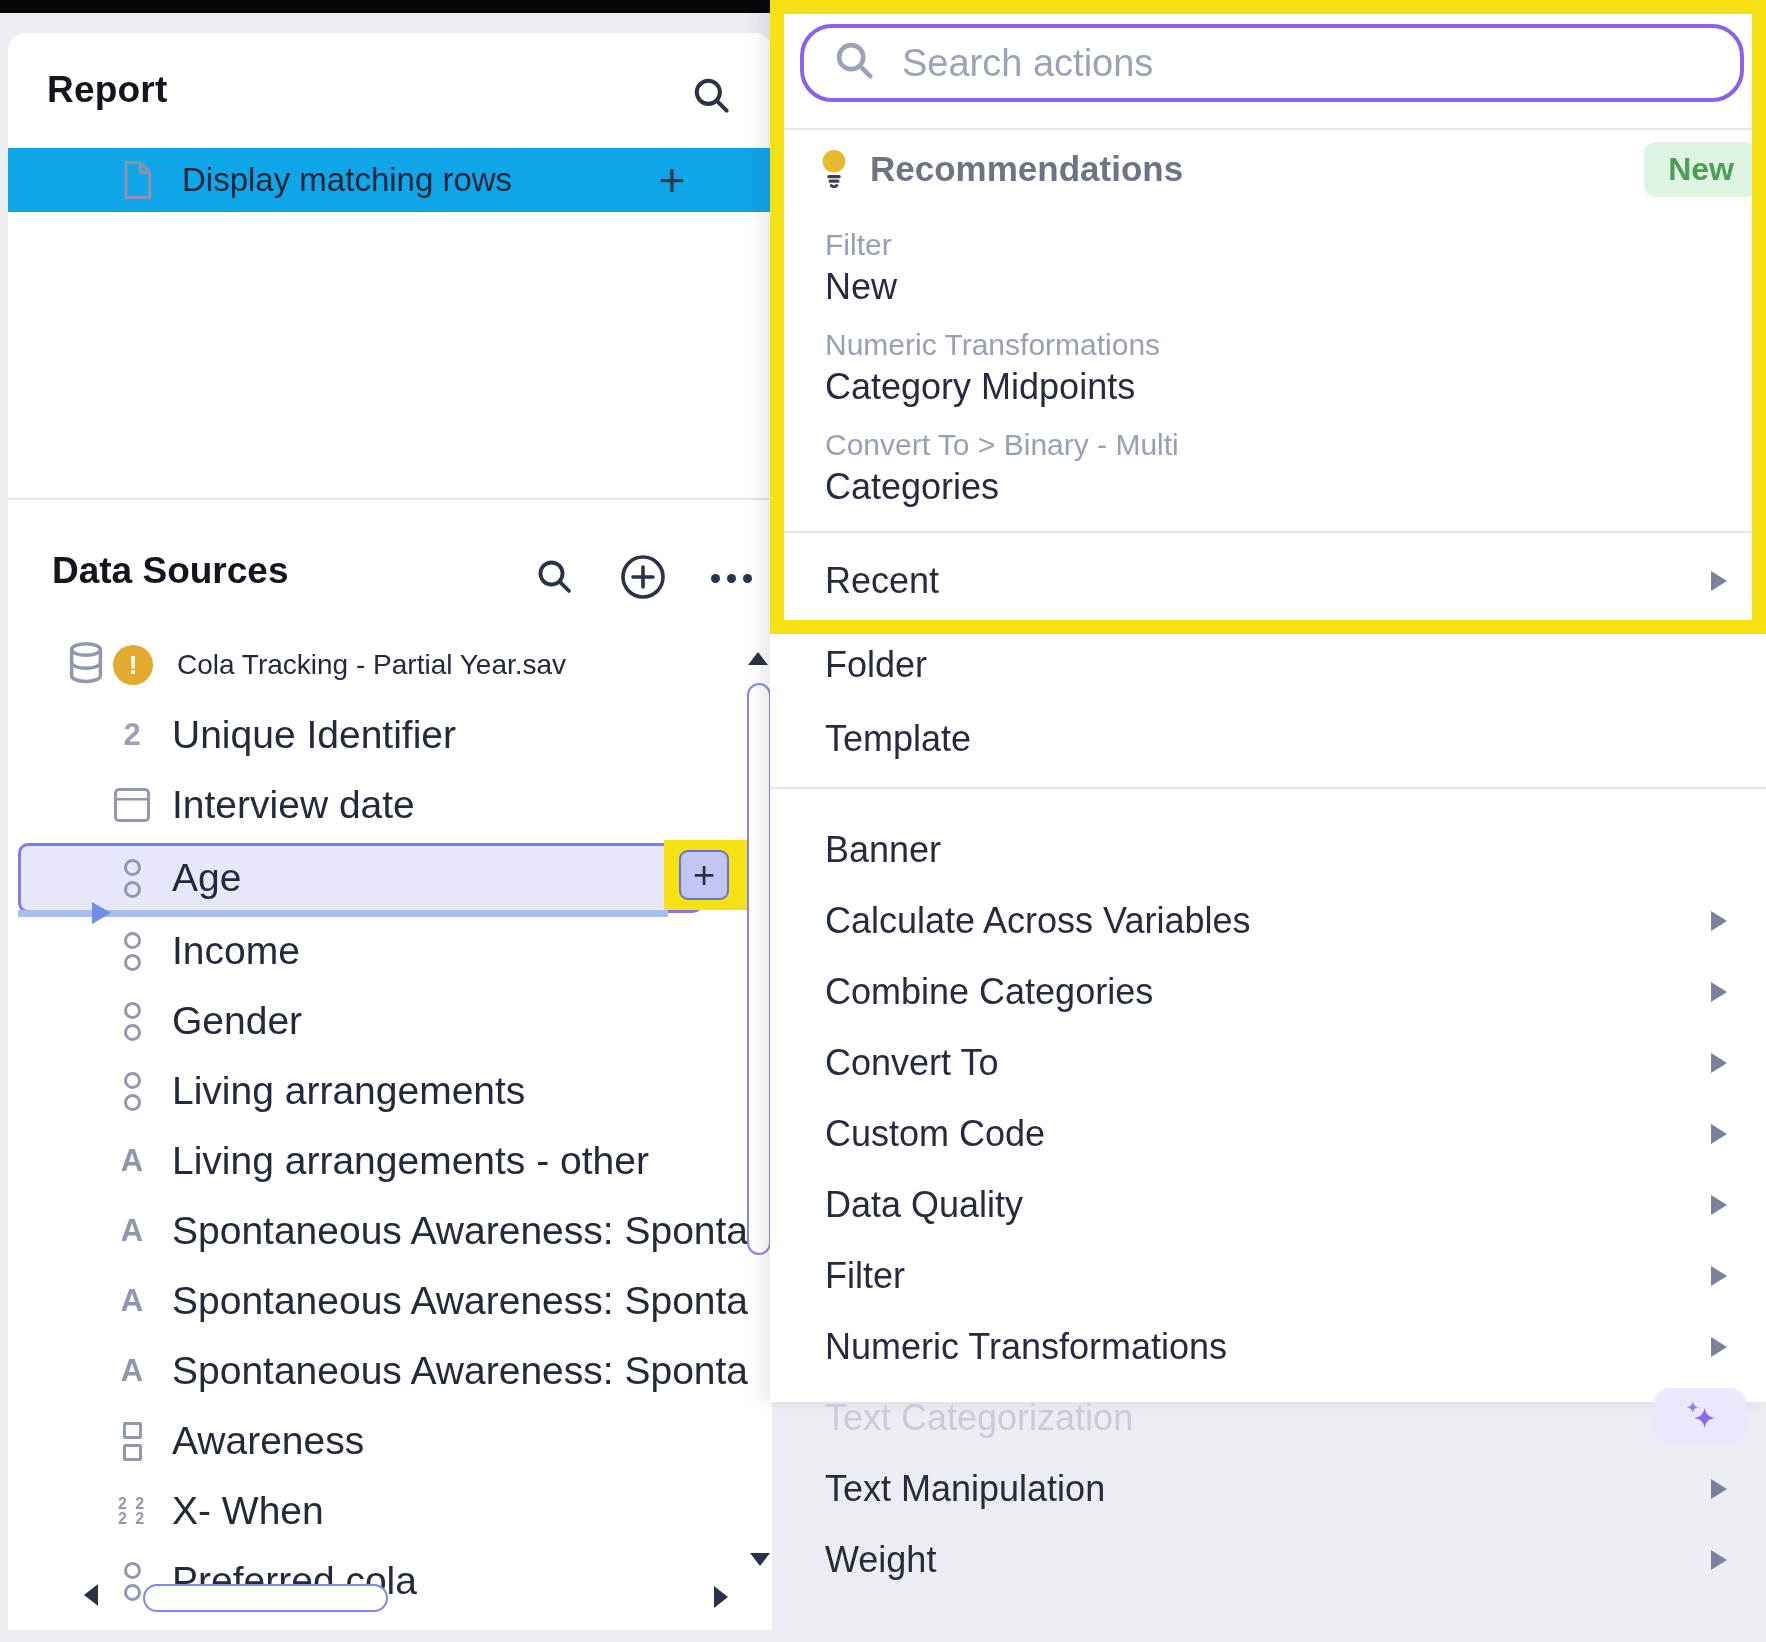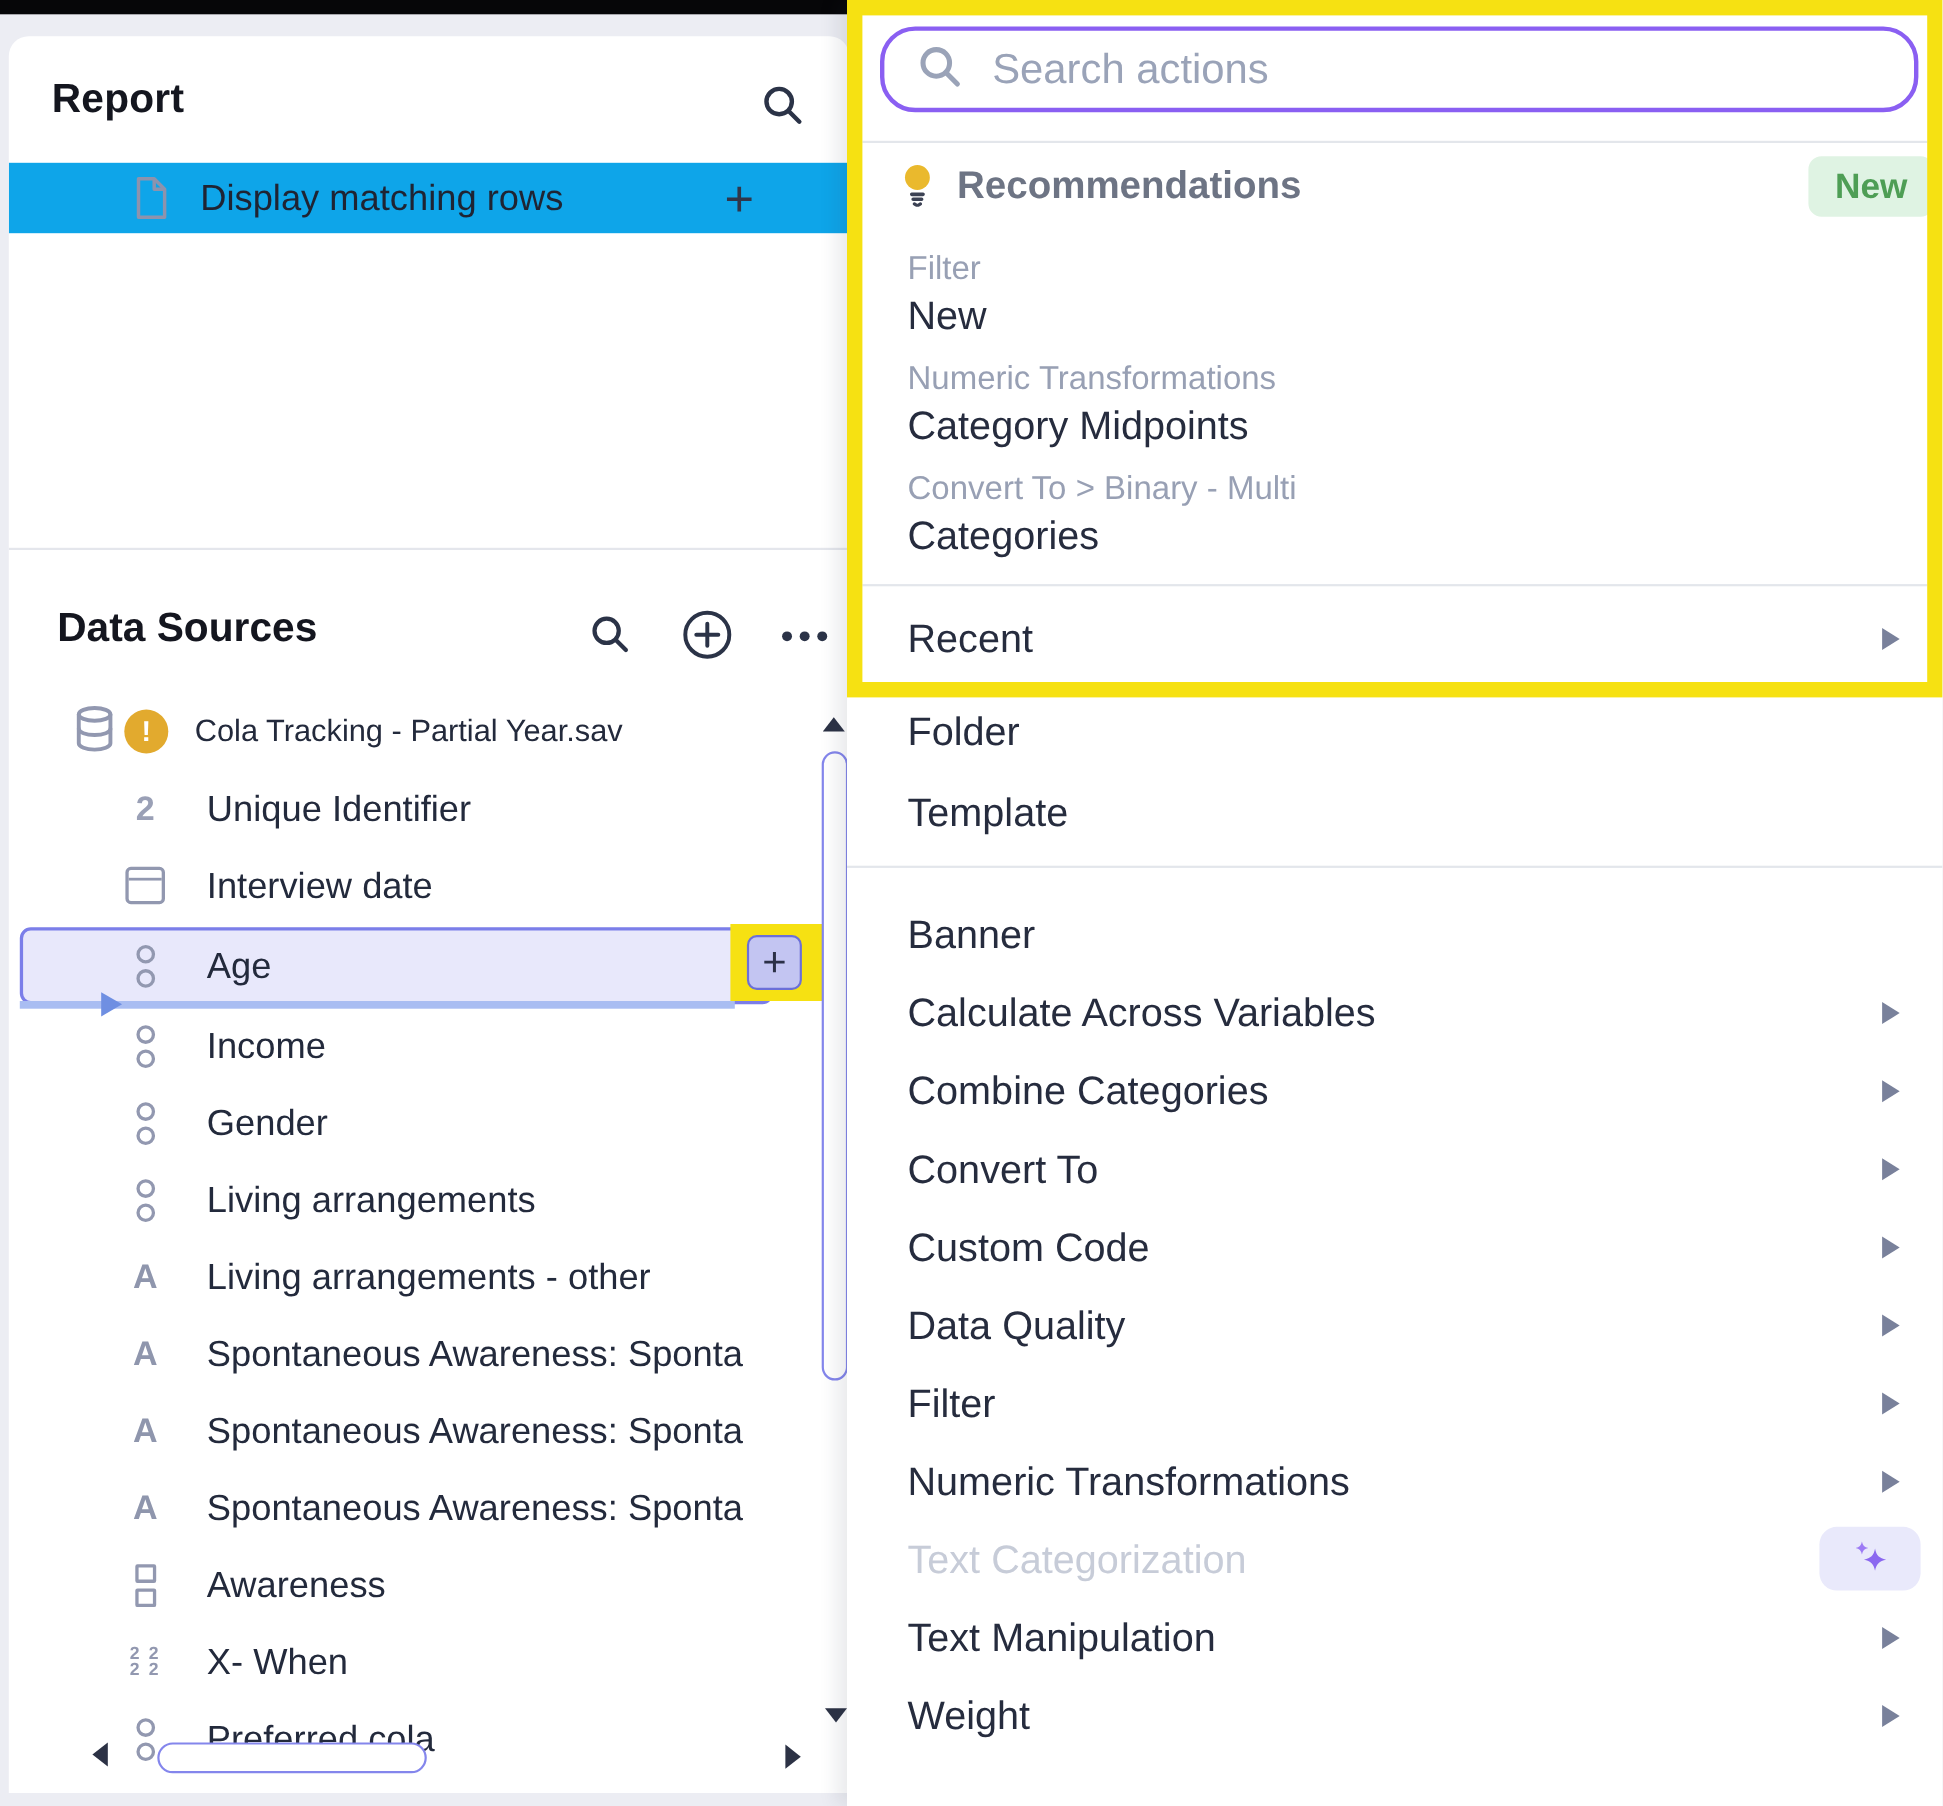--- a/index.html
+++ b/index.html
@@ -45,21 +45,21 @@
   .file-row .dbsvg{flex:none;}
   .warn{flex:none;width:40px;height:40px;margin-left:6px;border-radius:50%;background:#e2aa2e;display:flex;align-items:center;justify-content:center;}
   .warn::before{content:"!";color:#fff;font-size:26px;font-weight:700;}
   .file-label{margin-left:24px;font-size:28px;color:#232a3c;}
   .vrow{padding-left:102px;}
   .vrow.selected{
     position:relative;left:10px;width:590px;padding-left:89px;height:64px;margin:3px 0;
     background:#e8e8fb;border:3px solid #7b7ee9;border-radius:10px;flex:none;
   }
   .vicon{width:44px;height:44px;flex:none;display:flex;flex-direction:column;align-items:center;justify-content:center;gap:5px;color:#9298b0;}
-  .vlabel{margin-left:34px;font-size:33px;color:#232a3c;}
+  .vlabel{margin-left:18px;font-size:39px;color:#232a3c;}
   .vicon.num2::before{content:"2";font-size:31px;font-weight:600;color:#9aa0b6;}
   .vicon.textA::before{content:"A";font-size:31px;font-weight:600;color:#8f96ad;}
   .vicon.cat::before,.vicon.cat::after{content:"";width:11px;height:11px;border:3.5px solid #9298b0;border-radius:50%;}
   .vicon.squares::before,.vicon.squares::after{content:"";width:13px;height:11px;border:3px solid #9298b0;border-radius:2px;}
   .vicon.calendar::before{
     content:"";width:30px;height:28px;border:3px solid #9298b0;border-radius:5px;
     background:linear-gradient(#9298b0,#9298b0) 0 7px/100% 2.5px no-repeat;
   }
   .vicon.grid2::before{content:"2 2\A 2 2";white-space:pre;font-size:16px;line-height:15px;font-weight:700;letter-spacing:2px;color:#9298b0;}
 
@@ -76,21 +76,21 @@
   
   .vscroll{position:absolute;left:739px;top:650px;width:24px;height:572px;box-sizing:border-box;background:#fff;border:2.5px solid #8486ec;border-radius:13px;cursor:pointer;}
   .tri{width:0;height:0;position:absolute;}
   .tri-up{left:740px;top:619px;border-left:10px solid transparent;border-right:10px solid transparent;border-bottom:13px solid #2c3245;}
   .tri-down{left:742px;top:1520px;border-left:10px solid transparent;border-right:10px solid transparent;border-top:13px solid #2c3245;}
   .tri-left{left:76px;top:1551px;border-top:11px solid transparent;border-bottom:11px solid transparent;border-right:14px solid #2c3245;}
   .tri-right{left:706px;top:1553px;border-top:11px solid transparent;border-bottom:11px solid transparent;border-left:14px solid #2c3245;}
   .hscroll{position:absolute;left:135px;top:1551px;width:245px;height:28px;box-sizing:border-box;background:#fff;border:2.5px solid #8486ec;border-radius:14px;cursor:pointer;}
 
   
-  .menu{position:absolute;left:770px;top:0;width:996px;height:1642px;background:#ffffff;box-shadow:-9px 0 16px rgba(40,45,70,.10);}
+  .menu{position:absolute;left:770px;top:0;width:996px;height:1402px;background:#ffffff;box-shadow:-9px 0 16px rgba(40,45,70,.10);}
   .hl-box{position:absolute;left:0;top:0;width:996px;height:634px;box-sizing:border-box;border:14px solid #f6e112;pointer-events:none;z-index:6;}
   .search-wrap{
     position:absolute;left:30px;top:24px;width:944px;height:78px;box-sizing:border-box;
     border:4px solid #8a5ff2;border-radius:32px;display:flex;align-items:center;background:#fff;
   }
   .search-wrap svg{margin-left:28px;flex:none;color:#9aa3b8;}
   .search-wrap input{
     border:none;outline:none;flex:1;margin-left:22px;margin-right:20px;
     font-family:"Liberation Sans",sans-serif;font-size:38px;color:#3a4152;background:transparent;
   }

